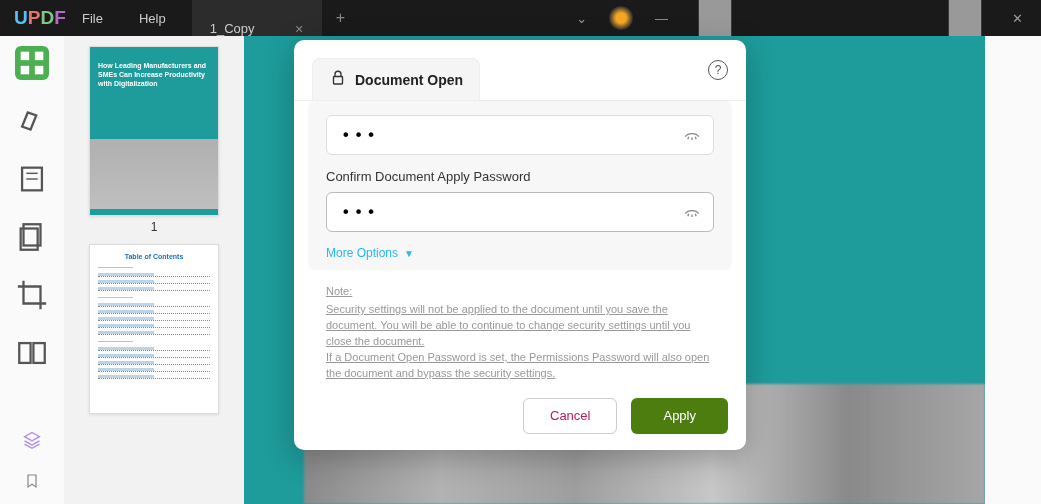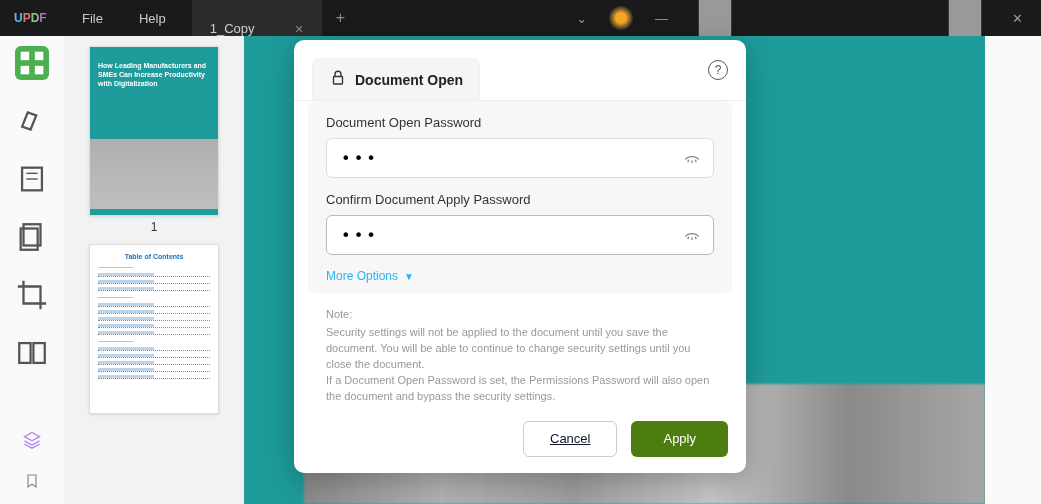--- a/index.html
+++ b/index.html
@@ -1,20 +1,20 @@
 <!DOCTYPE html>
 <html><head>
 <meta charset="utf-8">
 <style>
 * { margin: 0; padding: 0; box-sizing: border-box; font-family: -apple-system, BlinkMacSystemFont, "Segoe UI", sans-serif; }
 body { width: 1041px; height: 504px; background: #2c2c2c; overflow: hidden; position: relative; }
 
 
 .titlebar { height: 36px; background: #1a1a1a; display: flex; align-items: center; color: #ccc; font-size: 13px; }
-.logo { width: 64px; padding: 0 14px; font-weight: bold; font-size: 12px; }
+.logo { width: 64px; padding: 0 14px; font-weight: bold; font-size: 19px; }
 .logo .u { color: #4fc3f7; }
 .logo .p { color: #e57373; }
 .logo .d { color: #81c784; }
 .logo .f { color: #ba68c8; }
 .menuitem { padding: 0 18px; height: 100%; display: flex; align-items: center; cursor: default; }
 .tab-area { display: flex; height: 100%; margin-left: 8px; }
 .tab { display: flex; align-items: flex-end; padding: 0 18px; gap: 40px; background: #2c2c2c; border-top: 2px solid transparent; }
 .tab.active { border-top-color: transparent; }
 .tab .close { color: #888; font-size: 11px; }
 .newtab { padding: 0 14px; color: #888; font-size: 16px; display: flex; align-items: center; }
@@ -62,26 +62,26 @@
 
 .modal-body { background: #f7f7f7; margin: 0 14px 10px; border-radius: 8px; padding: 14px 18px 10px; }
 .field-label { font-size: 13px; color: #333; margin-bottom: 8px; }
 .field-wrap { position: relative; margin-bottom: 14px; }
 .field { width: 100%; height: 40px; border: 1px solid #ddd; border-radius: 6px; padding: 0 42px 0 14px; font-size: 16px; background: #fff; letter-spacing: 3px; font-family: monospace; }
 .eye-icon { position: absolute; right: 12px; top: 50%; transform: translateY(-50%); width: 20px; height: 20px; color: #888; }
 .help-text { font-size: 11px; color: #999; line-height: 1.4; margin-bottom: 8px; }
 .more-opts { color: #29b6f6; font-size: 12px; display: flex; align-items: center; gap: 6px; }
 .more-opts .chev { font-size: 10px; }
 
-.note-section { padding: 4px 32px 10px; font-size: 11px; color: #999; line-height: 1.45; }
+.note-section { padding: 4px 32px 10px; font-size: 11px; color: #999; line-height: 1.45; text-decoration: underline; }
 .note-section .nh { margin-bottom: 2px; }
 
 .modal-actions { display: flex; justify-content: flex-end; gap: 14px; padding: 6px 18px 2px; }
 .btn { height: 36px; padding: 0 26px; border-radius: 6px; font-size: 13px; border: none; cursor: pointer; }
-.btn-cancel { background: #fff; border: 1px solid #ccc; color: #0f172a; text-decoration: underline; }
+.btn-cancel { background: #fff; border: 1px solid #ccc; color: #be185d; }
 .btn-apply { background: #4d7c0f; color: #fff; padding: 0 32px; }
 
 svg { width: 100%; height: 100%; }
 </style>
 </head>
 <body>
 
 <div class="titlebar">
   <div class="logo"><span class="u">U</span><span class="p">P</span><span class="d">D</span><span class="f">F</span></div>
   <div class="menuitem">File</div>
@@ -256,21 +256,20 @@
       <span><svg width="18" height="18" viewBox="0 0 24 24">
             <rect x="6" y="10" width="12" height="10" rx="1" fill="none" stroke="#333" stroke-width="1.8"></rect>
             <path d="M8 10V7a4 4 0 018 0v3" fill="none" stroke="#333" stroke-width="1.8"></path>
           </svg></span>
       <span>Document Open</span>
     </div>
     <div class="help-icon">?</div>
   </div>
 
   <div class="modal-body">
-    <div class="field-label">Document Open Password</div>
     <div class="field-wrap">
       <input class="field" type="text" readonly="" value="•••" style="">
       <span class="eye-icon"><svg viewBox="0 0 24 24">
             <path d="M4 14c3-5 13-5 16 0M8 14l-1 3M12 15v3M16 14l1 3" fill="none" stroke="#888" stroke-width="1.6"></path>
           </svg></span>
     </div>
 
     <div class="field-label">Confirm Document Apply Password</div>
     <div class="field-wrap">
       <input class="field" type="text" readonly="" style="border-color: rgb(187, 187, 187);" value="•••">

